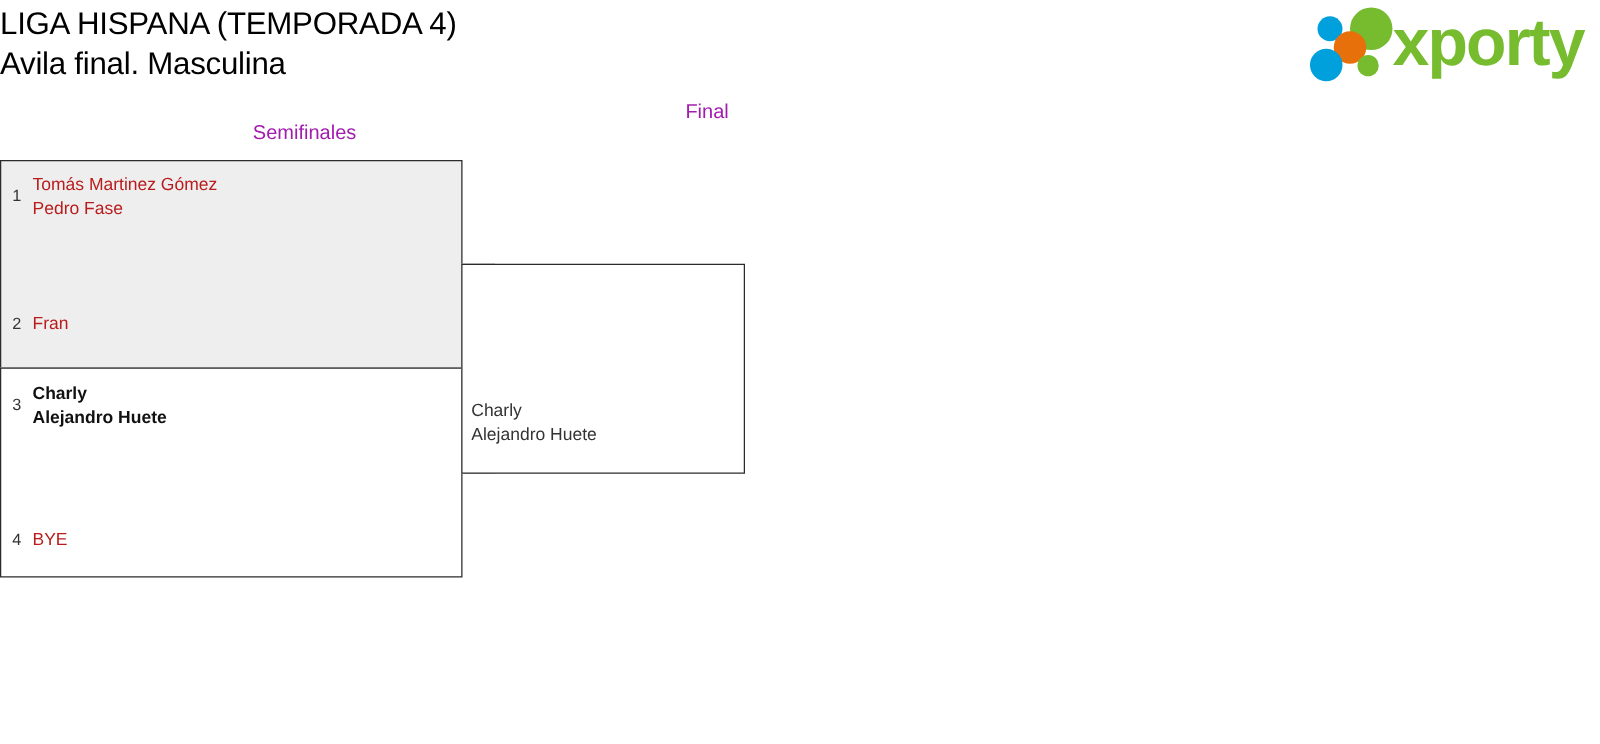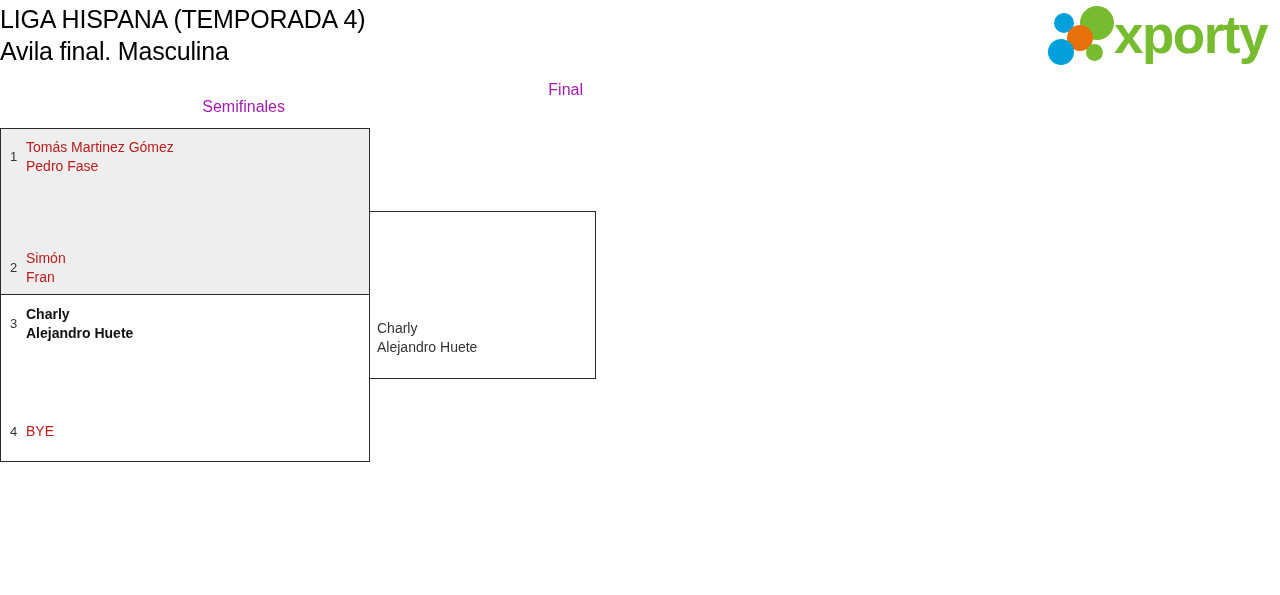--- a/index.html
+++ b/index.html
@@ -175,21 +175,20 @@
       <div class="slot slot-top">
         <div class="slot-seed">1</div>
         <div class="slot-names">
           <div class="slot-name">Tomás Martinez Gómez</div>
           <div class="slot-name">Pedro Fase</div>
         </div>
       </div>
       <div class="slot slot-bottom">
         <div class="slot-seed">2</div>
         <div class="slot-names">
-          <div class="slot-name">Simón</div>
           <div class="slot-name">Fran</div>
         </div>
       </div>
     </div>
 
     <div class="match-box" id="match-sf2">
       <div class="slot slot-top winner">
         <div class="slot-seed">3</div>
         <div class="slot-names">
           <div class="slot-name">Charly</div>

